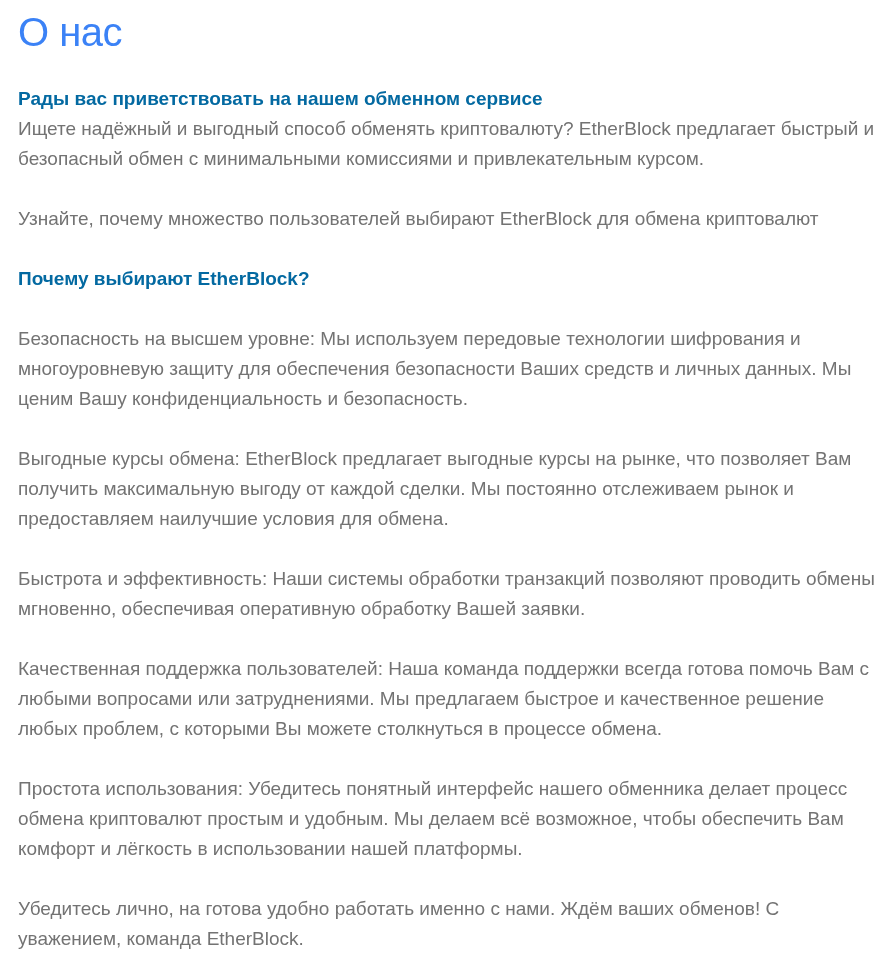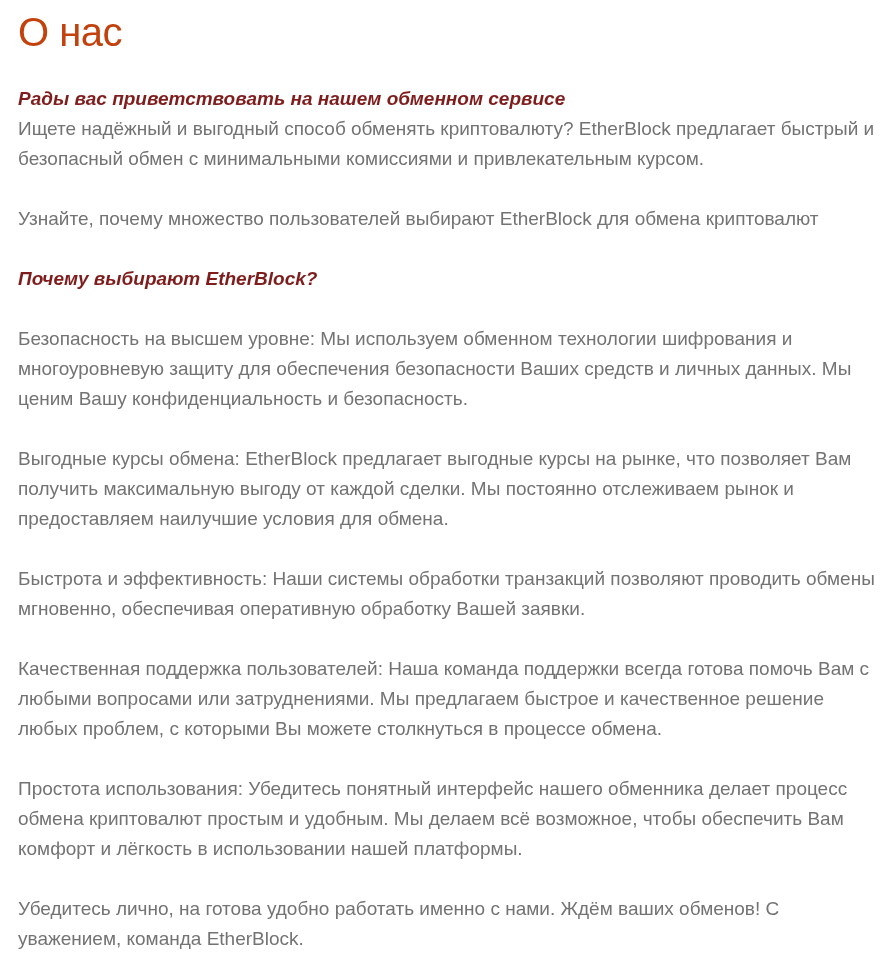--- a/index.html
+++ b/index.html
@@ -16,57 +16,56 @@
     font-family: "Liberation Sans", "DejaVu Sans", sans-serif;
     font-stretch: condensed;
     background: #ffffff;
   }
   .page-title {
     margin: 0 0 28px 0;
     font-size: 40px;
     line-height: 48px;
     font-weight: 400;
     letter-spacing: -0.5px;
-    color: #c2410c;
+    color: #3b82f6;
   }
   .content {
     max-width: 858px;
   }
   .para {
     margin: 0 0 30px 0;
     font-size: 19px;
     line-height: 30px;
     font-weight: 400;
     color: #737373;
   }
   .para.strong {
     font-weight: 700;
-    color: #7f1d1d;
-    font-style: italic;
+    color: #0369a1;
   }
   .para.lead-heading {
     margin-bottom: 0;
   }
 </style>
 </head>
 <body>
 
 <main class="page">
   <h1 class="page-title">О нас</h1>
 
   <section class="content">
     <p class="para strong lead-heading">Рады вас приветствовать на нашем обменном сервисе</p>
 
     <p class="para">Ищете надёжный и выгодный способ обменять криптовалюту? EtherBlock предлагает быстрый и безопасный обмен с минимальными комиссиями и привлекательным курсом.</p>
 
     <p class="para">Узнайте, почему множество пользователей выбирают EtherBlock для обмена криптовалют</p>
 
     <p class="para strong">Почему выбирают EtherBlock?</p>
 
-    <p class="para">Безопасность на высшем уровне: Мы используем обменном технологии шифрования и многоуровневую защиту для обеспечения безопасности Ваших средств и личных данных. Мы ценим Вашу конфиденциальность и безопасность.</p>
+    <p class="para">Безопасность на высшем уровне: Мы используем передовые технологии шифрования и многоуровневую защиту для обеспечения безопасности Ваших средств и личных данных. Мы ценим Вашу конфиденциальность и безопасность.</p>
 
     <p class="para">Выгодные курсы обмена: EtherBlock предлагает выгодные курсы на рынке, что позволяет Вам получить максимальную выгоду от каждой сделки. Мы постоянно отслеживаем рынок и предоставляем наилучшие условия для обмена.</p>
 
     <p class="para">Быстрота и эффективность: Наши системы обработки транзакций позволяют проводить обмены мгновенно, обеспечивая оперативную обработку Вашей заявки.</p>
 
     <p class="para">Качественная поддержка пользователей: Наша команда поддержки всегда готова помочь Вам с любыми вопросами или затруднениями. Мы предлагаем быстрое и качественное решение любых проблем, с которыми Вы можете столкнуться в процессе обмена.</p>
 
     <p class="para">Простота использования: Убедитесь понятный интерфейс нашего обменника делает процесс обмена криптовалют простым и удобным. Мы делаем всё возможное, чтобы обеспечить Вам комфорт и лёгкость в использовании нашей платформы.</p>
 
     <p class="para">Убедитесь лично, на готова удобно работать именно с нами. Ждём ваших обменов! С уважением, команда EtherBlock.</p>

